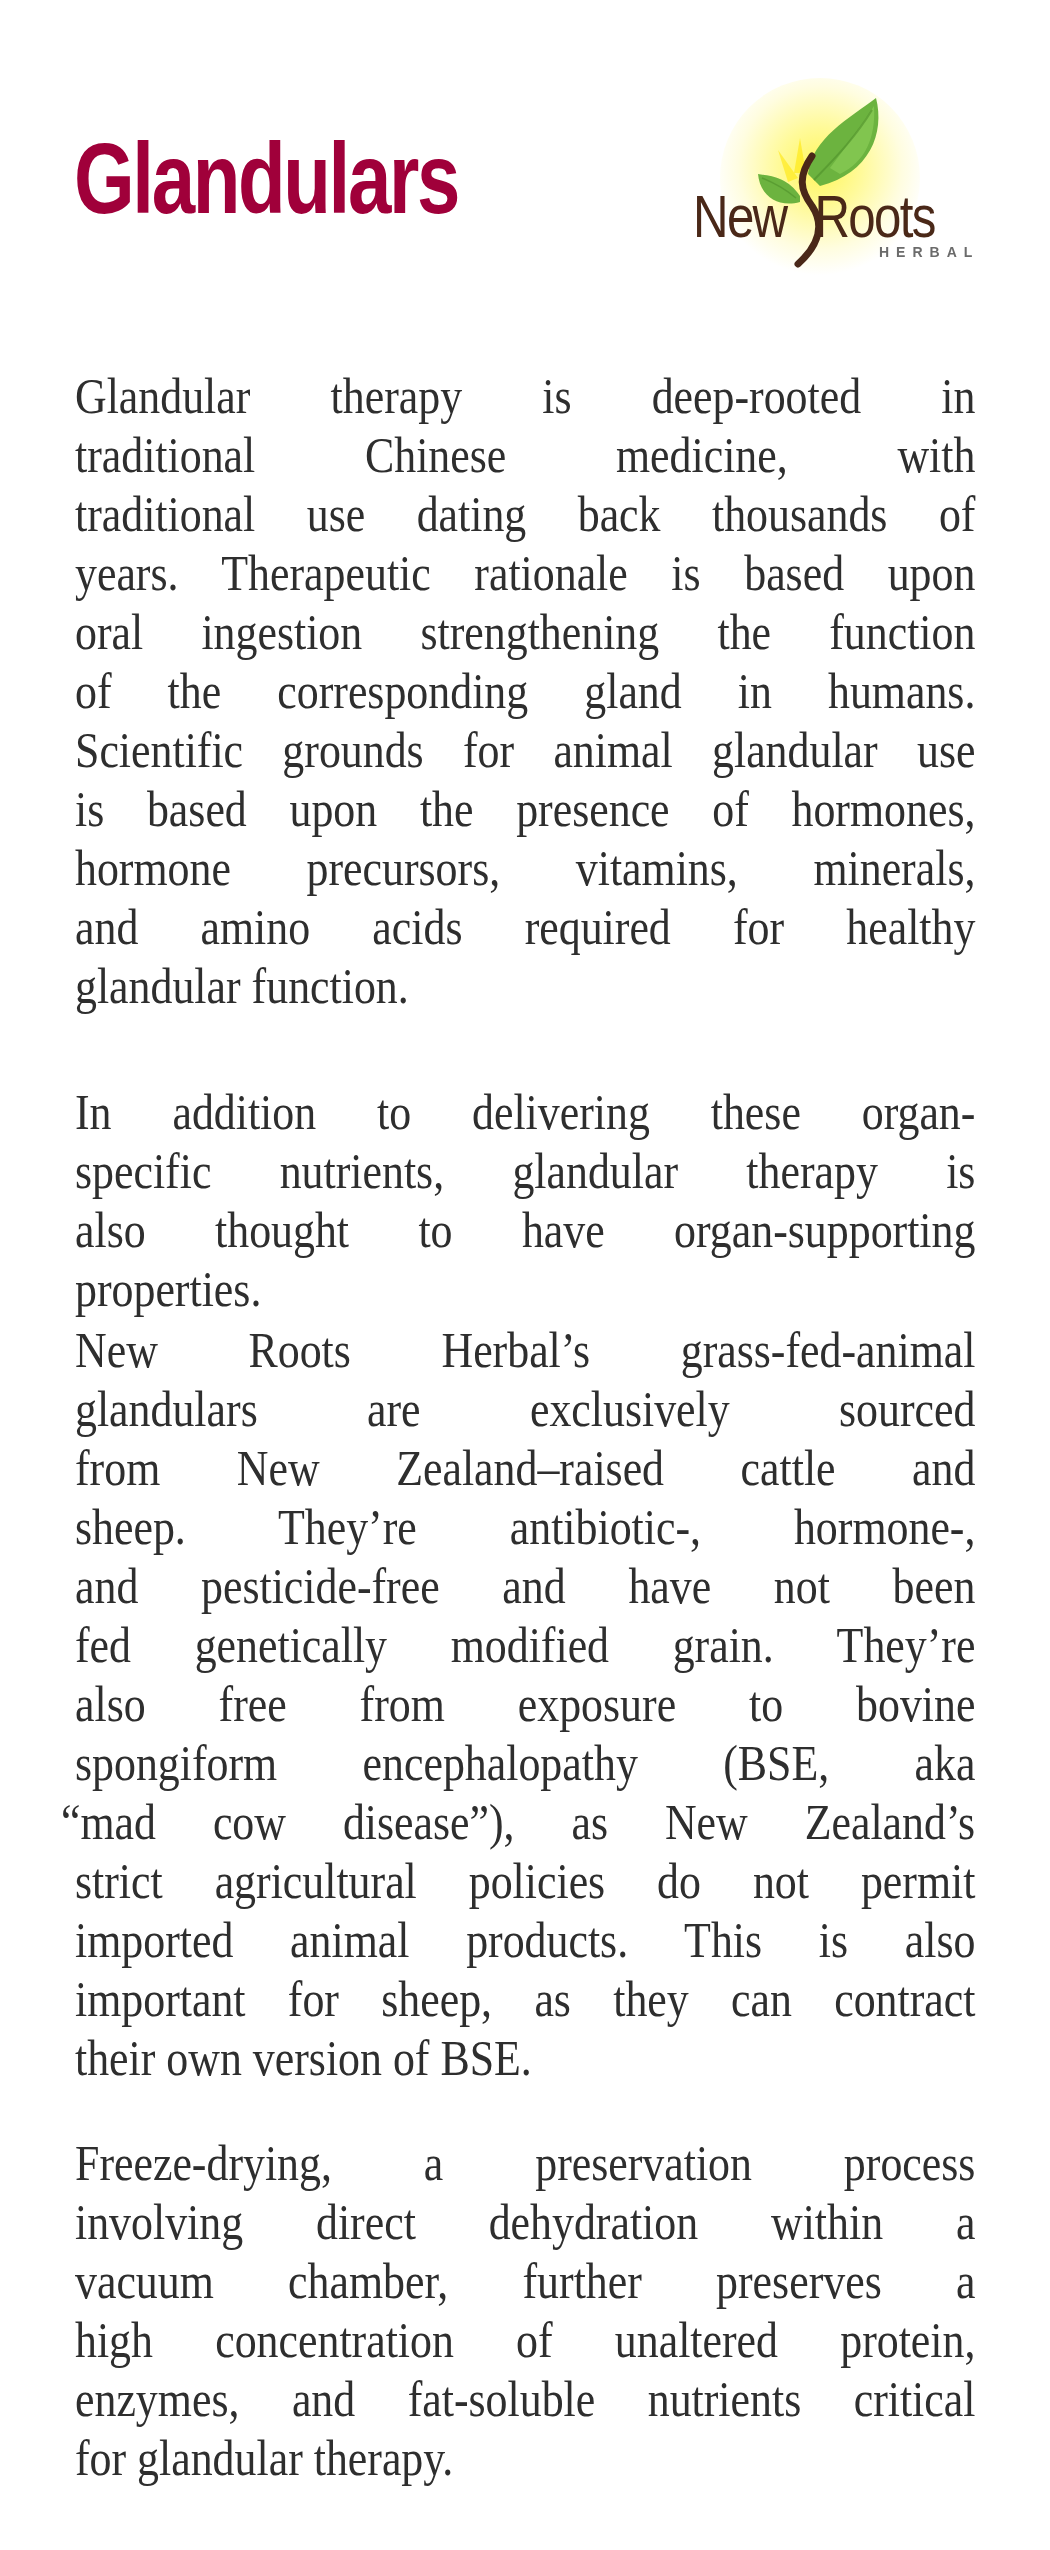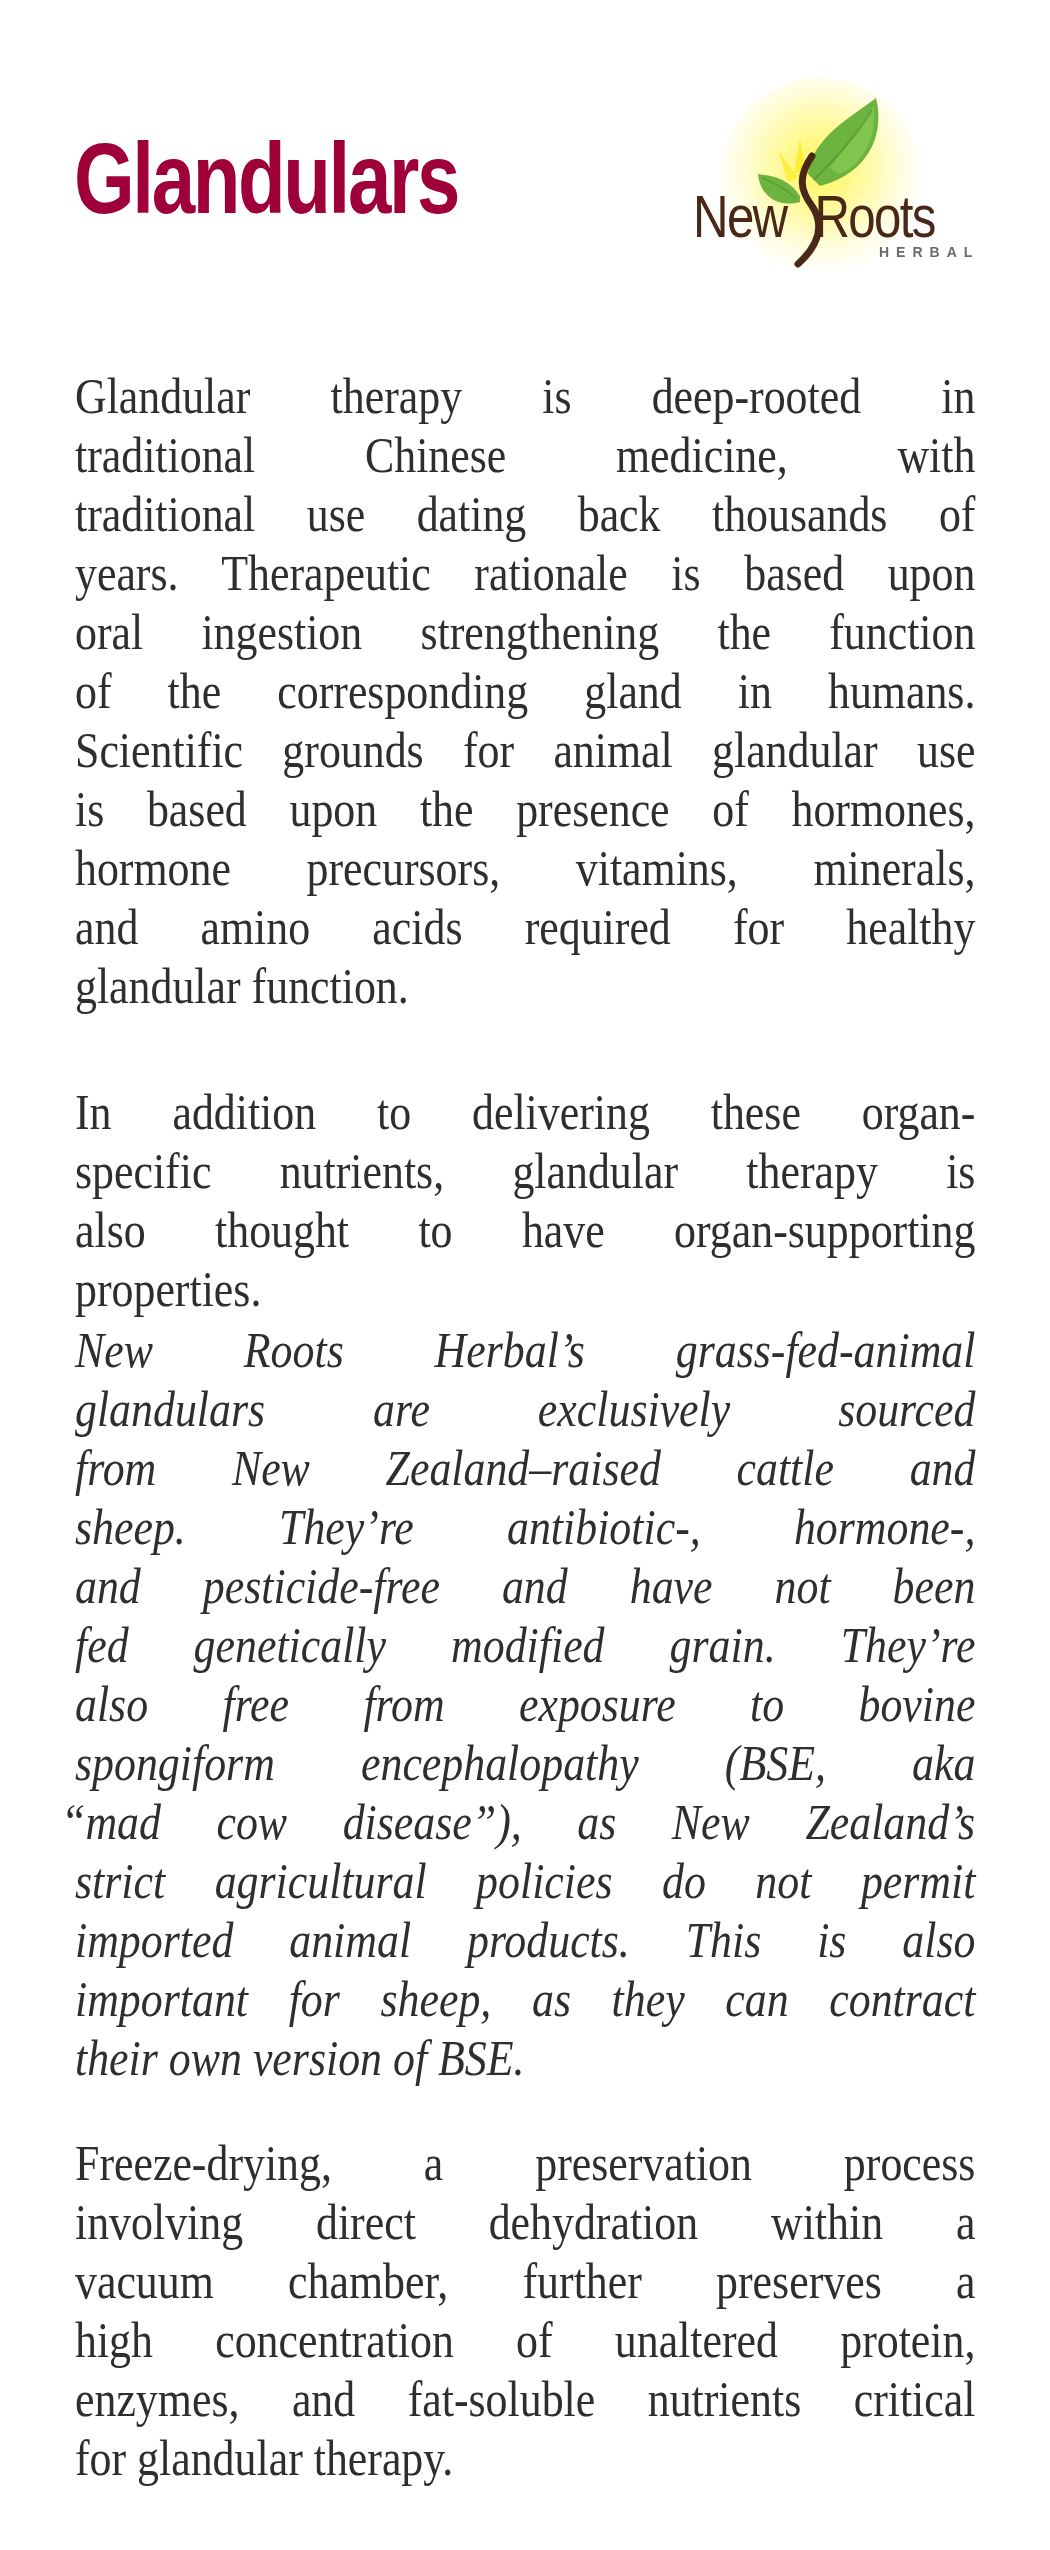--- a/index.html
+++ b/index.html
@@ -95,21 +95,21 @@
       <div class="line last">glandular function.</div>
     </div>
 
     <div class="para" style="top:1040px;margin-top:43px;">
       <div class="line">In addition to delivering these organ-</div>
       <div class="line">specific nutrients, glandular therapy is</div>
       <div class="line">also thought to have organ-supporting</div>
       <div class="line last">properties.</div>
     </div>
 
-    <div class="para" style="top:1321px;font-style:italic;">
+    <div class="para" style="top:1321px;">
       <div class="line">New Roots Herbal’s grass-fed-animal</div>
       <div class="line">glandulars are exclusively sourced</div>
       <div class="line">from New Zealand–raised cattle and</div>
       <div class="line">sheep. They’re antibiotic-, hormone-,</div>
       <div class="line">and pesticide-free and have not been</div>
       <div class="line">fed genetically modified grain. They’re</div>
       <div class="line">also free from exposure to bovine</div>
       <div class="line">spongiform encephalopathy (BSE, aka</div>
       <div class="line hang">“mad cow disease”), as New Zealand’s</div>
       <div class="line">strict agricultural policies do not permit</div>

